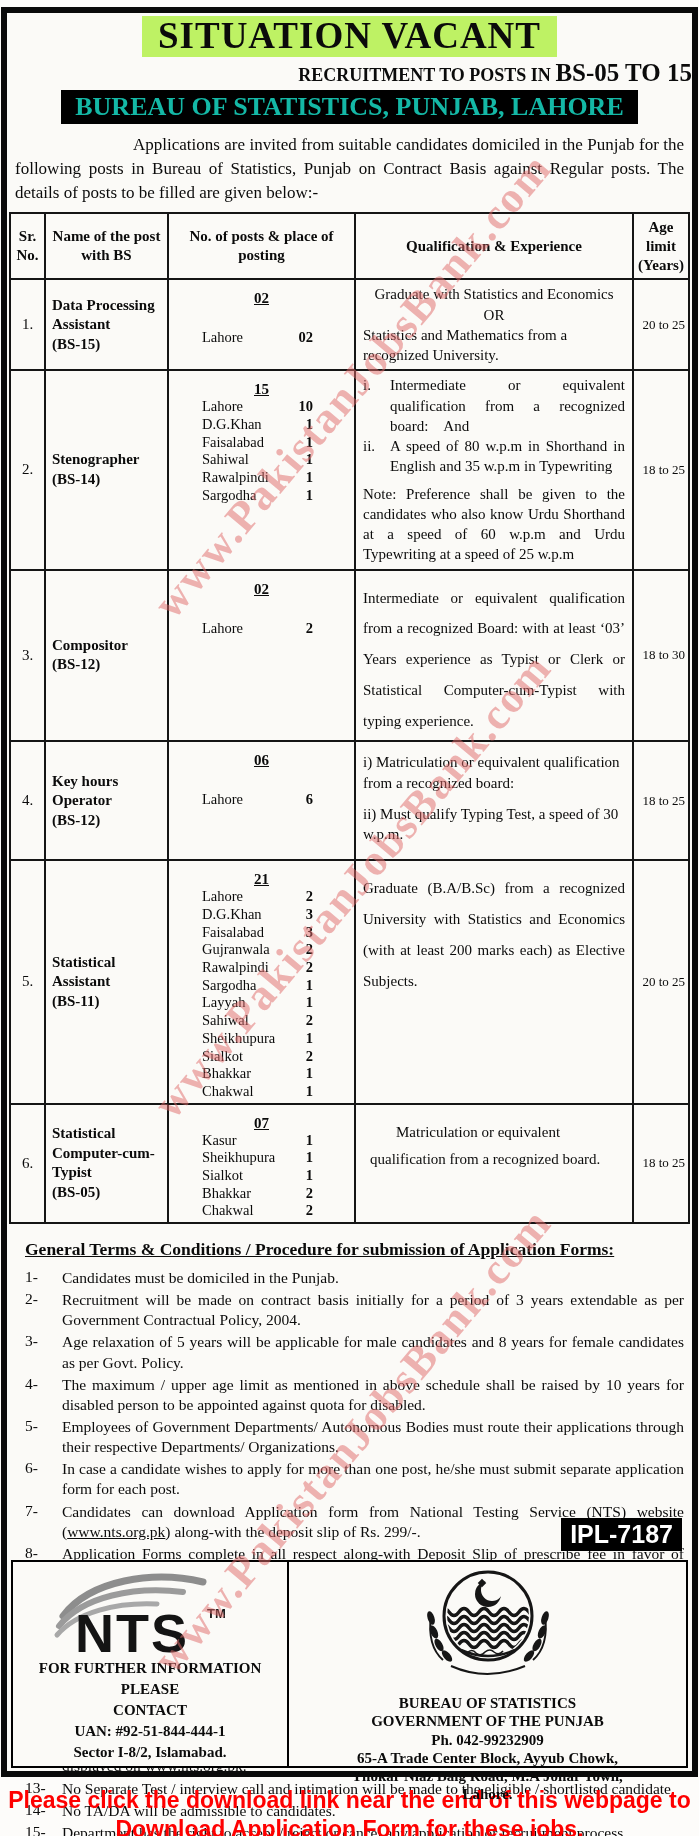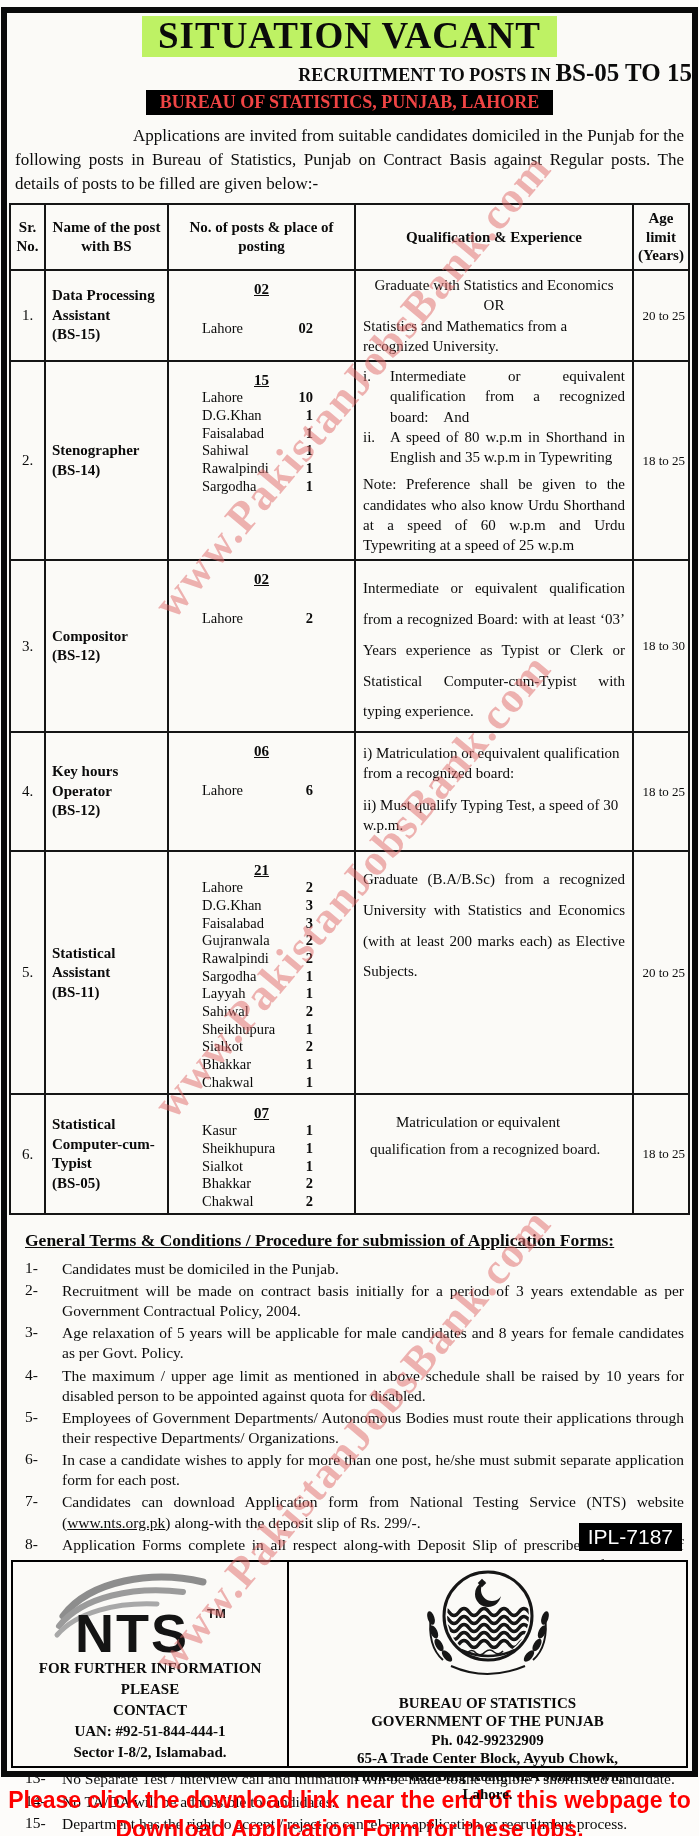--- a/index.html
+++ b/index.html
@@ -9,21 +9,21 @@
   
   .wm{position:absolute;font-weight:bold;font-size:44px;letter-spacing:2px;white-space:nowrap;
       transform:rotate(-50deg);z-index:4;pointer-events:none;opacity:.5}
   
   .title-wrap{text-align:center;margin-top:3px;position:relative;z-index:1}
   .title{display:inline-block;background:#bef264;font-weight:bold;font-size:37px;line-height:1.05;
          padding:1px 16px;letter-spacing:1px}
   .subtitle{text-align:right;font-weight:bold;font-size:18px;margin-top:2px}
   .subtitle .bs{font-size:25px}
   .orgbar-wrap{text-align:center;margin-top:3px}
-  .orgbar{display:inline-block;background:#000;color:#ef4444;font-weight:bold;font-size:18px;
+  .orgbar{display:inline-block;background:#000;color:#14b8a6;font-weight:bold;font-size:26px;
           padding:2px 14px;line-height:1.15}
   .intro{margin:9px 8px 0;font-size:17px;line-height:1.42;text-align:justify;text-indent:118px}
   
   table{border-collapse:collapse;margin:7px auto 0;width:679px;table-layout:fixed}
   th,td{border:2px solid #151515;font-size:15px;padding:2px 3px;vertical-align:middle}
   th{font-weight:bold;text-align:center;line-height:1.25;padding:4px 2px}
   td.sr{text-align:center}
   td.name{font-weight:bold;padding-left:6px;line-height:1.3}
   td.posts{vertical-align:top;padding-top:10px}
   .total{text-align:center;font-weight:bold;text-decoration:underline}
@@ -43,21 +43,21 @@
   tbody tr:nth-child(4) td.qcell > div{margin-bottom:11px}
   tbody tr:nth-child(6) td.qcell{line-height:1.8;padding:14px 28px 0 14px;text-indent:26px}
   td.age{text-align:right;font-size:13px}
   
   .terms-h{margin:15px 0 8px 18px;font-size:17.5px;font-weight:bold;text-decoration:underline}
   .term{display:flex;margin:0 8px 2px 18px}
   .term .num{flex:none;width:37px;font-size:15.5px}
   .term .txt{flex:1;text-align:justify;font-size:15.5px;line-height:1.3}
   
   .ipl{position:absolute;right:10px;bottom:220px;background:#000;color:#fff;z-index:3;
-       font-family:"Liberation Sans",sans-serif;font-weight:normal;font-size:21px;padding:2px 9px}
+       font-family:"Liberation Sans",sans-serif;font-weight:bold;font-size:25px;padding:2px 9px}
   .footer{position:absolute;left:4px;right:4px;bottom:3px;height:208px;border:2px solid #000;
           display:flex;background:#fbfaf7;z-index:2}
   .fcell{padding-top:4px}
   .fcell.left{flex:none;width:276px;border-right:2px solid #000;text-align:center}
   .fcell.right{flex:1;text-align:center}
   .nts-logo{height:92px}
   .f-line{font-weight:bold;font-size:15px;line-height:1.4}
   .fr-lines{margin-top:2px}
   .fr-lines .f-line{line-height:1.22;font-size:15px}
   

